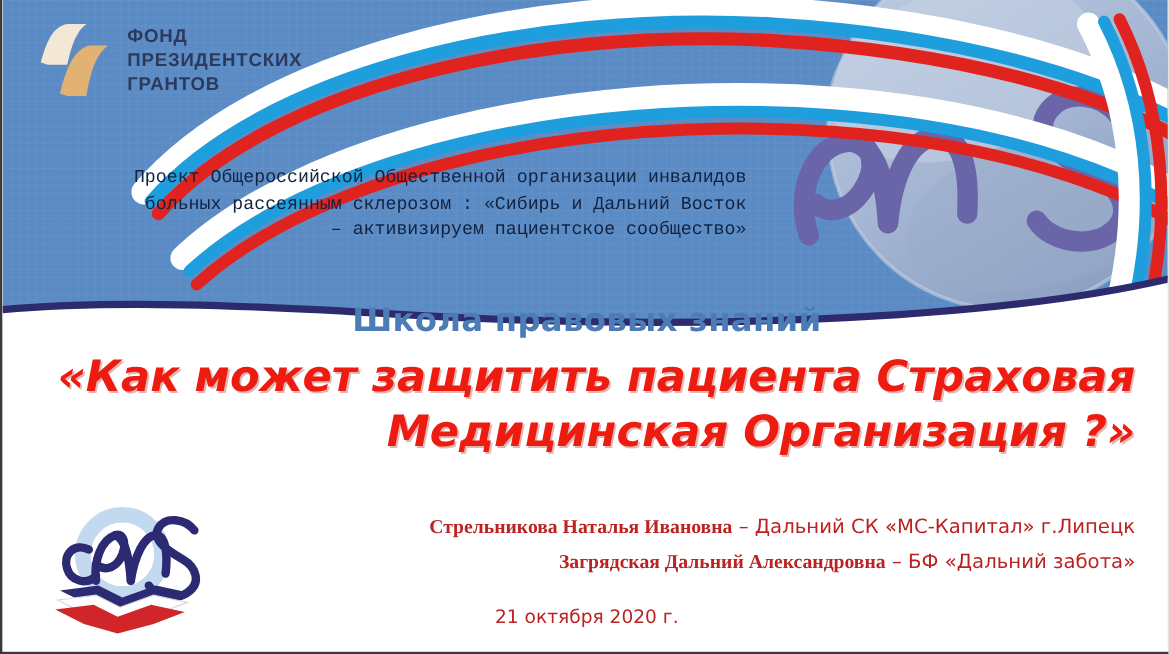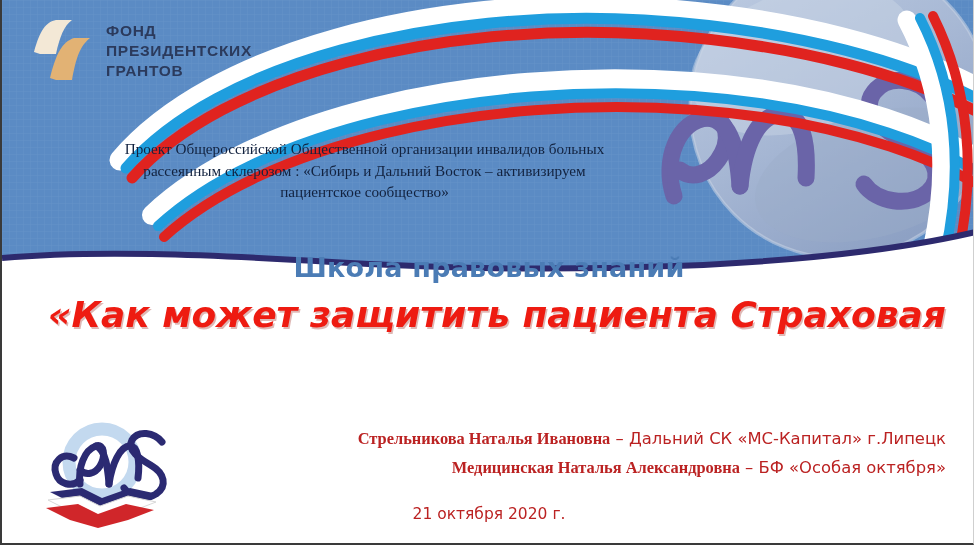--- a/index.html
+++ b/index.html
@@ -54,25 +54,25 @@
     white-space: pre-line;
     text-transform: uppercase;
   }
 
   
   .project-desc {
     position: absolute;
     left: 105px;
     top: 138px;
     width: 515px;
-    text-align: center;
+    text-align: right;
     color: #12223f;
     font-size: 15.2px;
     line-height: 1.42;
-    font-family: Liberation Serif, serif;
+    font-family: Liberation Mono, monospace;
   }
 
   
   .school-heading {
     position: absolute;
     left: 0;
     top: 252px;
     width: 974px;
     text-align: center;
     color: #4b7cb5;
@@ -208,28 +208,29 @@
 ПРЕЗИДЕНТСКИХ
 ГРАНТОВ</div>
   </div>
 
   <div class="project-desc">Проект Общероссийской Общественной организации инвалидов больных рассеянным склерозом : «Сибирь и Дальний Восток – активизируем пациентское сообщество»</div>
 
   <div class="school-heading">Школа правовых знаний</div>
 
   <div class="main-title">
     <div>«Как может защитить пациента Страховая</div>
+    <div>Медицинская Организация ?»</div>
   </div>
 
   <div class="presenters">
     <div>
       <span class="nm">Стрельникова Наталья Ивановна</span><span class="af"> – </span><span class="af">Дальний СК «МС-Капитал» г.Липецк</span>
     </div>
     <div>
-      <span class="nm">Медицинская Наталья Александровна</span><span class="af"> – </span><span class="af">БФ «Особая октября»</span>
+      <span class="nm">Загрядская Дальний Александровна</span><span class="af"> – </span><span class="af">БФ «Дальний забота»</span>
     </div>
   </div>
 
   <div class="date-line">21 октября 2020 г.</div>
 
   <svg class="ms-logo-small" viewBox="0 0 140 112">
 
     <circle cx="68" cy="44" r="33" fill="none" stroke="#c3d9ef" stroke-width="13"></circle>
 
     <g fill="none" stroke="#2b2a72" stroke-linecap="round">

